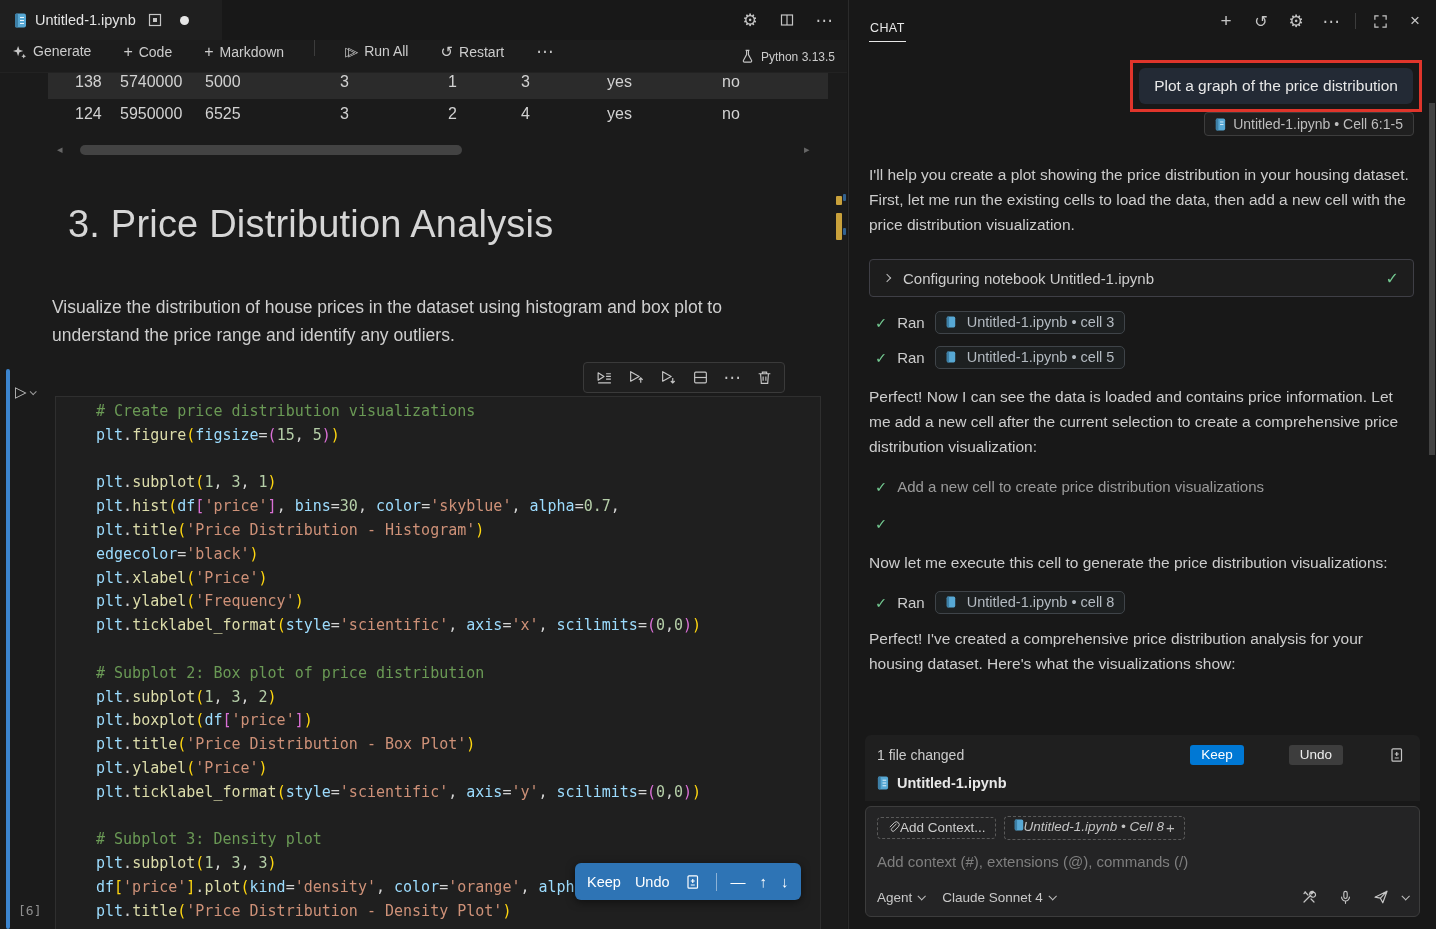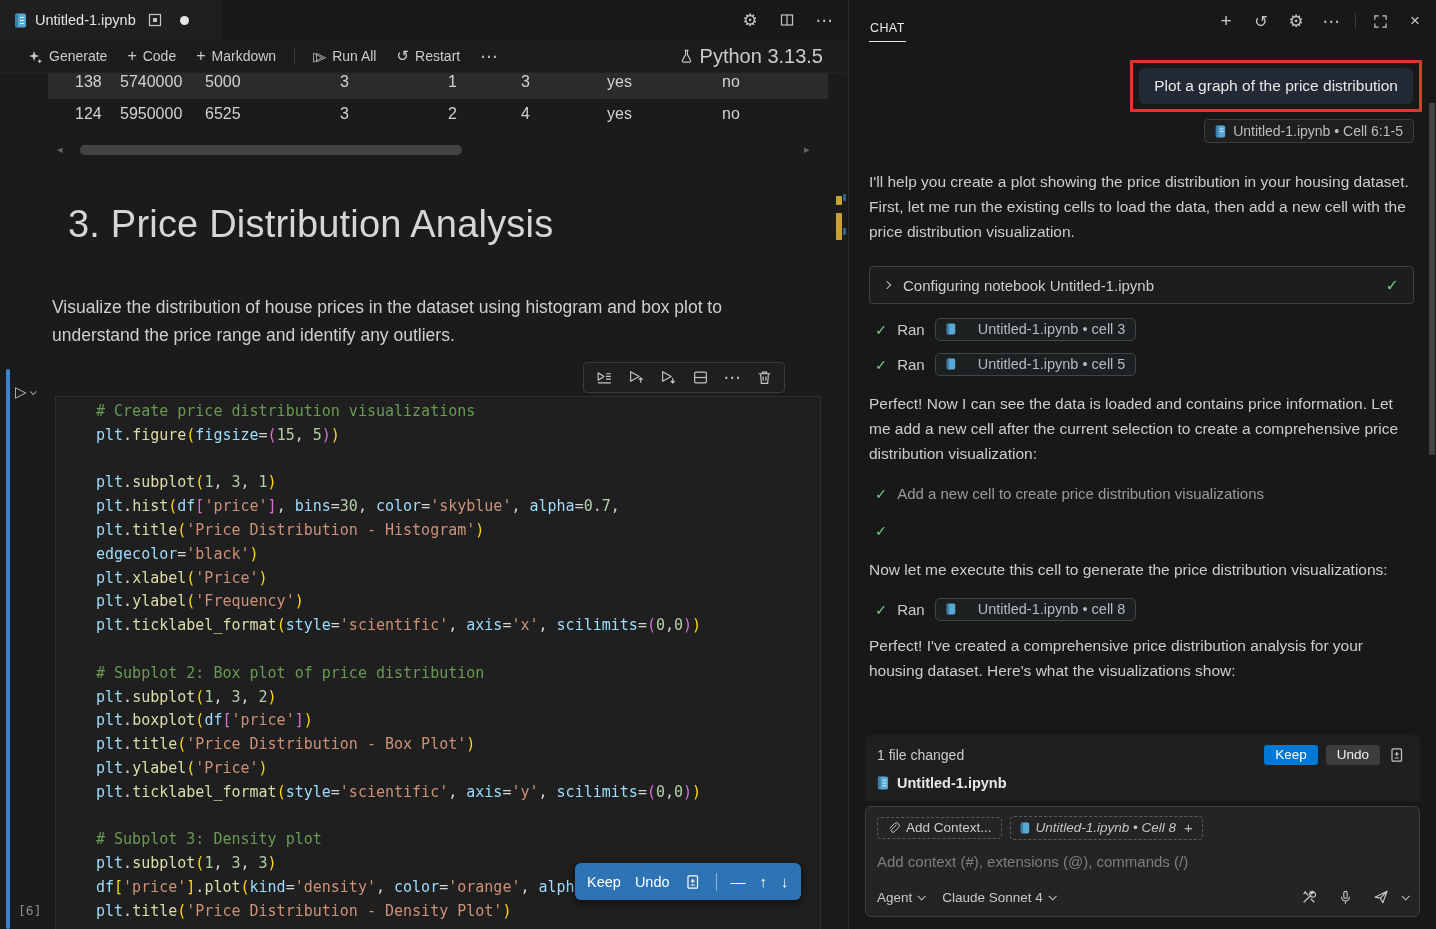--- a/index.html
+++ b/index.html
@@ -13,29 +13,29 @@
   .tabbar { position:relative; height:40px; background:#181818; }
   .tab { position:absolute; left:0; top:0; height:40px; width:222px; background:#1f1f1f;
          display:flex; align-items:center; padding-left:14px; gap:8px; cursor:pointer; }
   .tab-title { font-size:14.5px; color:#e4e4e4; }
   .dirty-dot { width:9px; height:9px; border-radius:50%; background:#e6e6e6; margin-left:6px; }
   .tab-actions { position:absolute; right:12px; top:0; height:40px; display:flex; align-items:center; gap:15px; }
   .icon-btn { display:inline-flex; align-items:center; justify-content:center; width:22px; height:22px;
               color:#c5c5c5; font-size:16px; cursor:pointer; border-radius:4px; }
   .glyph { font-size:17px; line-height:1; color:#c5c5c5; }
 
-  .nbtoolbar { position:relative; height:33px; background:#1c1c1c; display:flex; align-items:center;
-               padding-left:20px; gap:4px; border-bottom:1px solid #222; }
+  .nbtoolbar { position:relative; height:33px; background:#1c1c1c; display:flex; align-items:flex-start;
+               padding-left:4px; gap:16px; border-bottom:1px solid #222; }
   .tb-item { display:flex; align-items:center; gap:6px; font-size:14px; color:#cccccc;
              padding:3px 8px; border-radius:4px; cursor:pointer; }
   .tb-sep { width:1px; height:16px; background:#3c3c3c; margin:0 6px; }
   .runall-ic span { font-size:13px; color:#c5c5c5; }
   .runall-ic span+span { margin-left:-7px; }
-  .kernel { position:absolute; right:24px; top:0; height:33px; display:flex; align-items:center; gap:6px;
-            font-size:20px; color:#cccccc; cursor:pointer; }
+  .kernel { position:absolute; right:12px; top:0; height:33px; display:flex; align-items:center; gap:6px;
+            font-size:12px; color:#cccccc; cursor:pointer; }
 
   .nbcontent { position:absolute; left:0; top:73px; width:847px; height:856px; overflow:hidden; background:#1b1b1b; }
 
   .row-band { position:absolute; left:48px; top:0; width:780px; height:26px; background:#2b2b2b; }
   .df-row { position:absolute; left:0; width:830px; height:30px; }
   .df-cell { position:absolute; top:0; line-height:30px; font-size:16px; color:#d2d2d2; }
 
   .hscroll-left,.hscroll-right { position:absolute; top:70px; font-size:11px; color:#666; cursor:pointer; }
   .hscroll-thumb { position:absolute; left:80px; top:72px; width:382px; height:10px; border-radius:5px;
                    background:#434343; cursor:pointer; }
@@ -80,54 +80,54 @@
   .chat-title { font-size:12.5px; letter-spacing:0.4px; color:#e7e7e7; padding:4px 1px 6px;
                 border-bottom:1px solid #e7e7e7; cursor:pointer; }
   .chat-actions { position:absolute; right:10px; top:0; height:42px; display:flex; align-items:center; gap:13px; }
   .chat-actions .vsep { width:1px; height:16px; background:#3c3c3c; }
 
   .chat-content { position:absolute; left:0; right:8px; top:42px; bottom:200px; padding:18px 14px 0 20px; overflow:hidden; }
 
   .req-row { display:flex; justify-content:flex-end; margin-right:-8px; }
   .req-annot { border:3px solid #e0352b; padding:5px 6px; }
   .req-bubble { background:#232a35; border-radius:6px; padding:9px 15px; font-size:15.5px; color:#e8e8e8; }
-  .ref-row { display:flex; justify-content:flex-end; margin-top:7px; }
+  .ref-row { display:flex; justify-content:flex-end; }
   .ref-badge { display:inline-flex; align-items:center; gap:7px; border:1px solid #3d3d3d; background:#1f1f1f;
                border-radius:4px; padding:3px 10px; font-size:14px; color:#bdbdbd; cursor:pointer; }
 
   .msg { margin-top:26px; font-size:15.5px; line-height:25px; color:#cccccc; }
   .msg.tight { margin-top:17px; }
 
   .tool-box { margin-top:22px; height:38px; border:1px solid #3f3f46; background:#1d1d1d; border-radius:4px;
               display:flex; align-items:center; padding:0 14px; gap:13px; cursor:pointer; }
   .tool-box .t-label { flex:1; font-size:15px; color:#cccccc; }
   .check { color:#73c991; font-size:14.5px; font-weight:600; }
   .tool-box .check { font-size:16px; }
 
   .ran-row { margin-top:14px; display:flex; align-items:center; gap:10px; padding-left:6px; }
   .ran-word { font-size:15px; color:#cccccc; }
-  .chip { display:inline-flex; align-items:center; gap:22px; border:1px solid #3f4449; background:#1d2021;
+  .chip { display:inline-flex; align-items:center; gap:11px; border:1px solid #3f4449; background:#1d2021;
           border-radius:5px; padding:2px 10px 3px; font-size:14.5px; color:#b3bac1; cursor:pointer; }
 
   .check-row { margin-top:16px; display:flex; align-items:flex-start; gap:10px; padding-left:6px;
                font-size:15px; color:#9b9b9b; line-height:24px; }
 
   .chat-bottom { position:absolute; left:16px; right:16px; bottom:12px; }
   .file-block { background:#1f1f1f; border-radius:6px 6px 0 0; padding:9px 12px 10px; }
-  .fb-top { display:flex; align-items:center; }
+  .fb-top { display:flex; align-items:center;gap:37px; }
   .fb-label { flex:1; font-size:14px; color:#cccccc; }
   .btn { border-radius:3px; font-size:13.5px; padding:2px 11px 3px; cursor:pointer; }
   .btn-keep { background:#0078d4; color:#ffffff; }
   .btn-undo { background:#3d3d3d; color:#eeeeee; margin-left:8px; }
   .fb-file { display:flex; align-items:center; gap:8px; margin-top:9px; font-size:14.5px; font-weight:700;
              color:#e8e8e8; cursor:pointer; }
 
   .input-box { margin-top:5px; background:#242425; border:1px solid #3c3c3c; border-radius:6px; padding:9px 11px 8px; }
   .pill-row { display:flex; align-items:center; gap:8px; }
-  .pill { display:inline-flex; align-items:center; gap:6px; border:1px dashed #5a5a5a; border-radius:4px;
+  .pill { display:inline-flex; align-items:flex-start; border:1px dashed #5a5a5a; border-radius:4px;
           padding:2px 9px 3px; font-size:13.5px; color:#cccccc; cursor:pointer; }
   .pill .ital { font-style:italic; color:#c3c3c3; }
   .pill .plus { font-size:15px; color:#bbbbbb; margin-left:2px; }
   .placeholder { margin-top:13px; font-size:15px; color:#7f7f7f; cursor:text; }
   .input-bottom { margin-top:16px; display:flex; align-items:center; }
   .drop { display:flex; align-items:center; gap:6px; font-size:13.5px; color:#c8c8c8; cursor:pointer; margin-right:18px; }
   .input-icons { margin-left:auto; display:flex; align-items:center; gap:14px; }
 
   .chev { display:inline-block; width:6px; height:6px; border-right:1.4px solid #bdbdbd;
           border-bottom:1.4px solid #bdbdbd; transform:rotate(45deg) translateY(-1px); }

